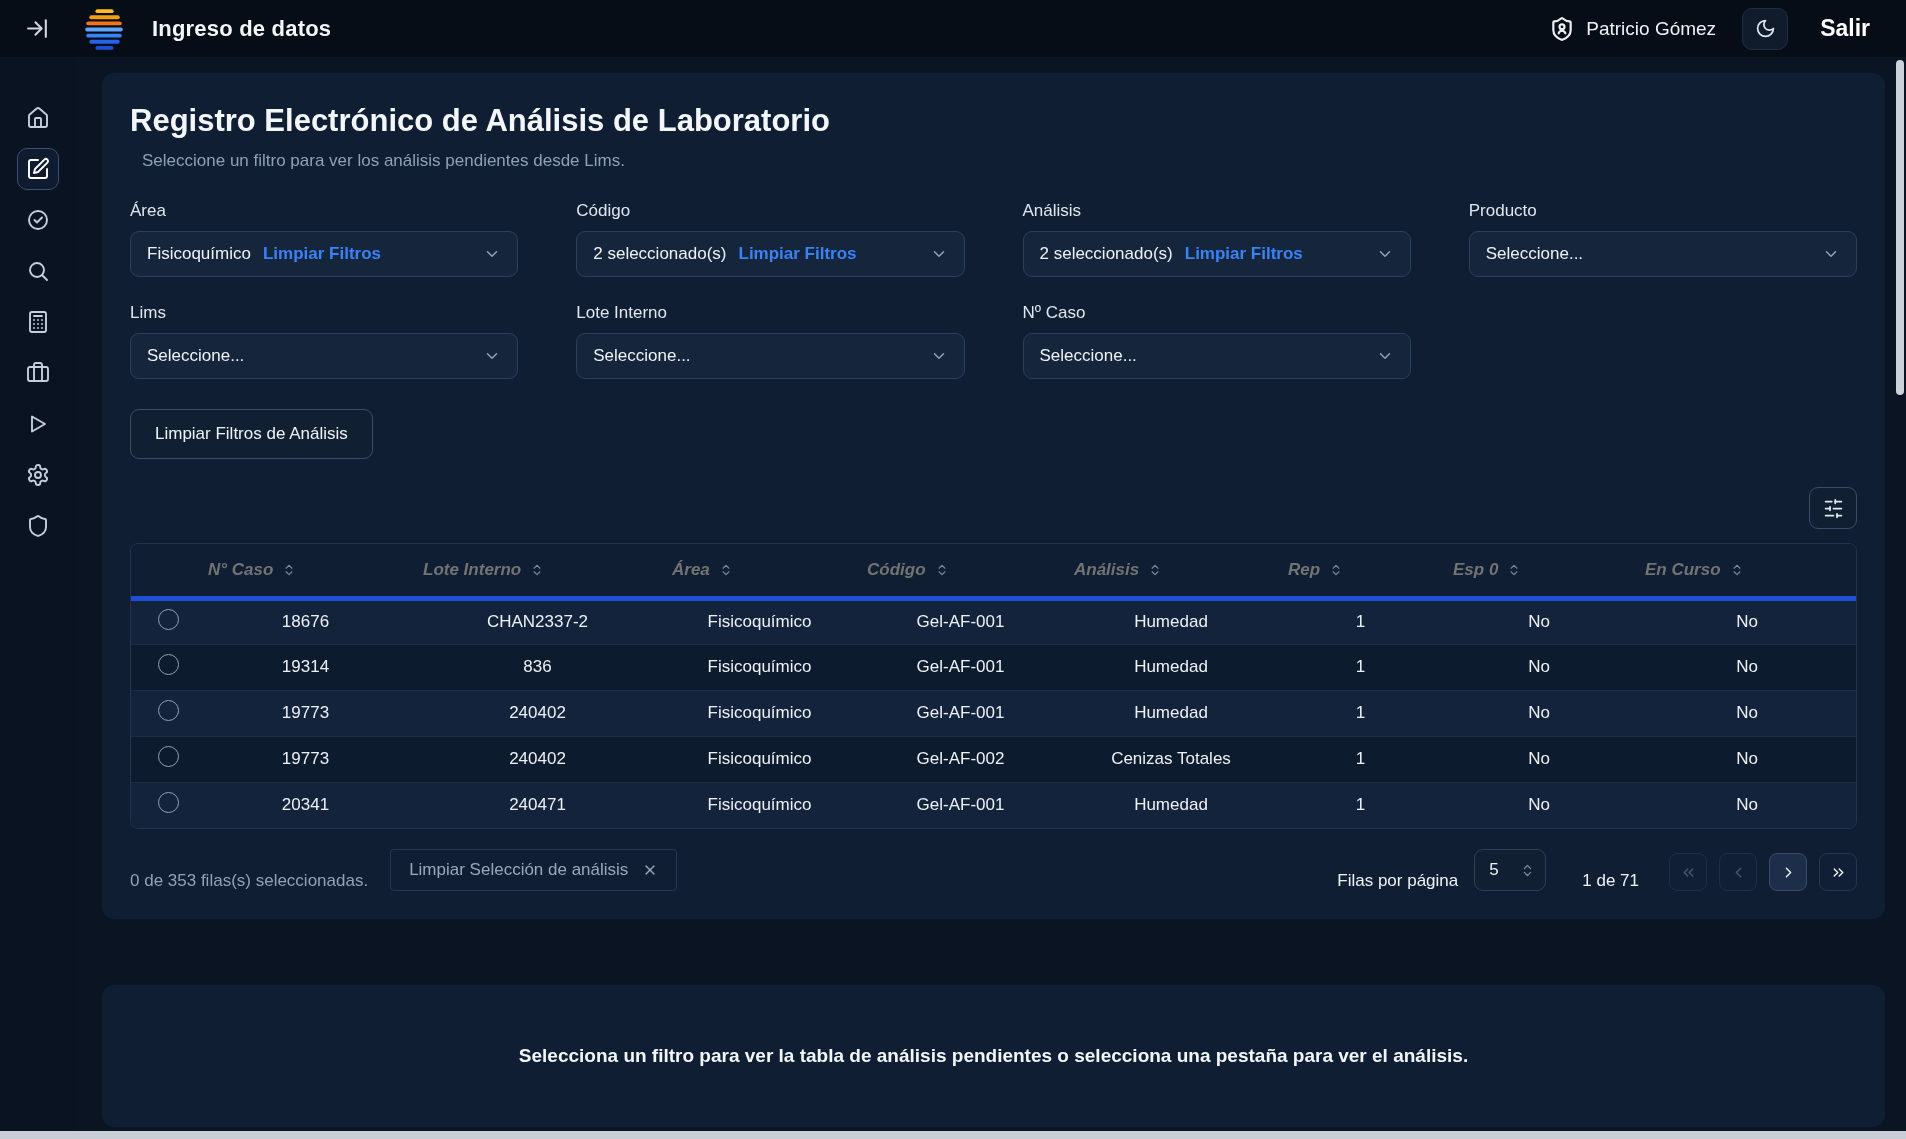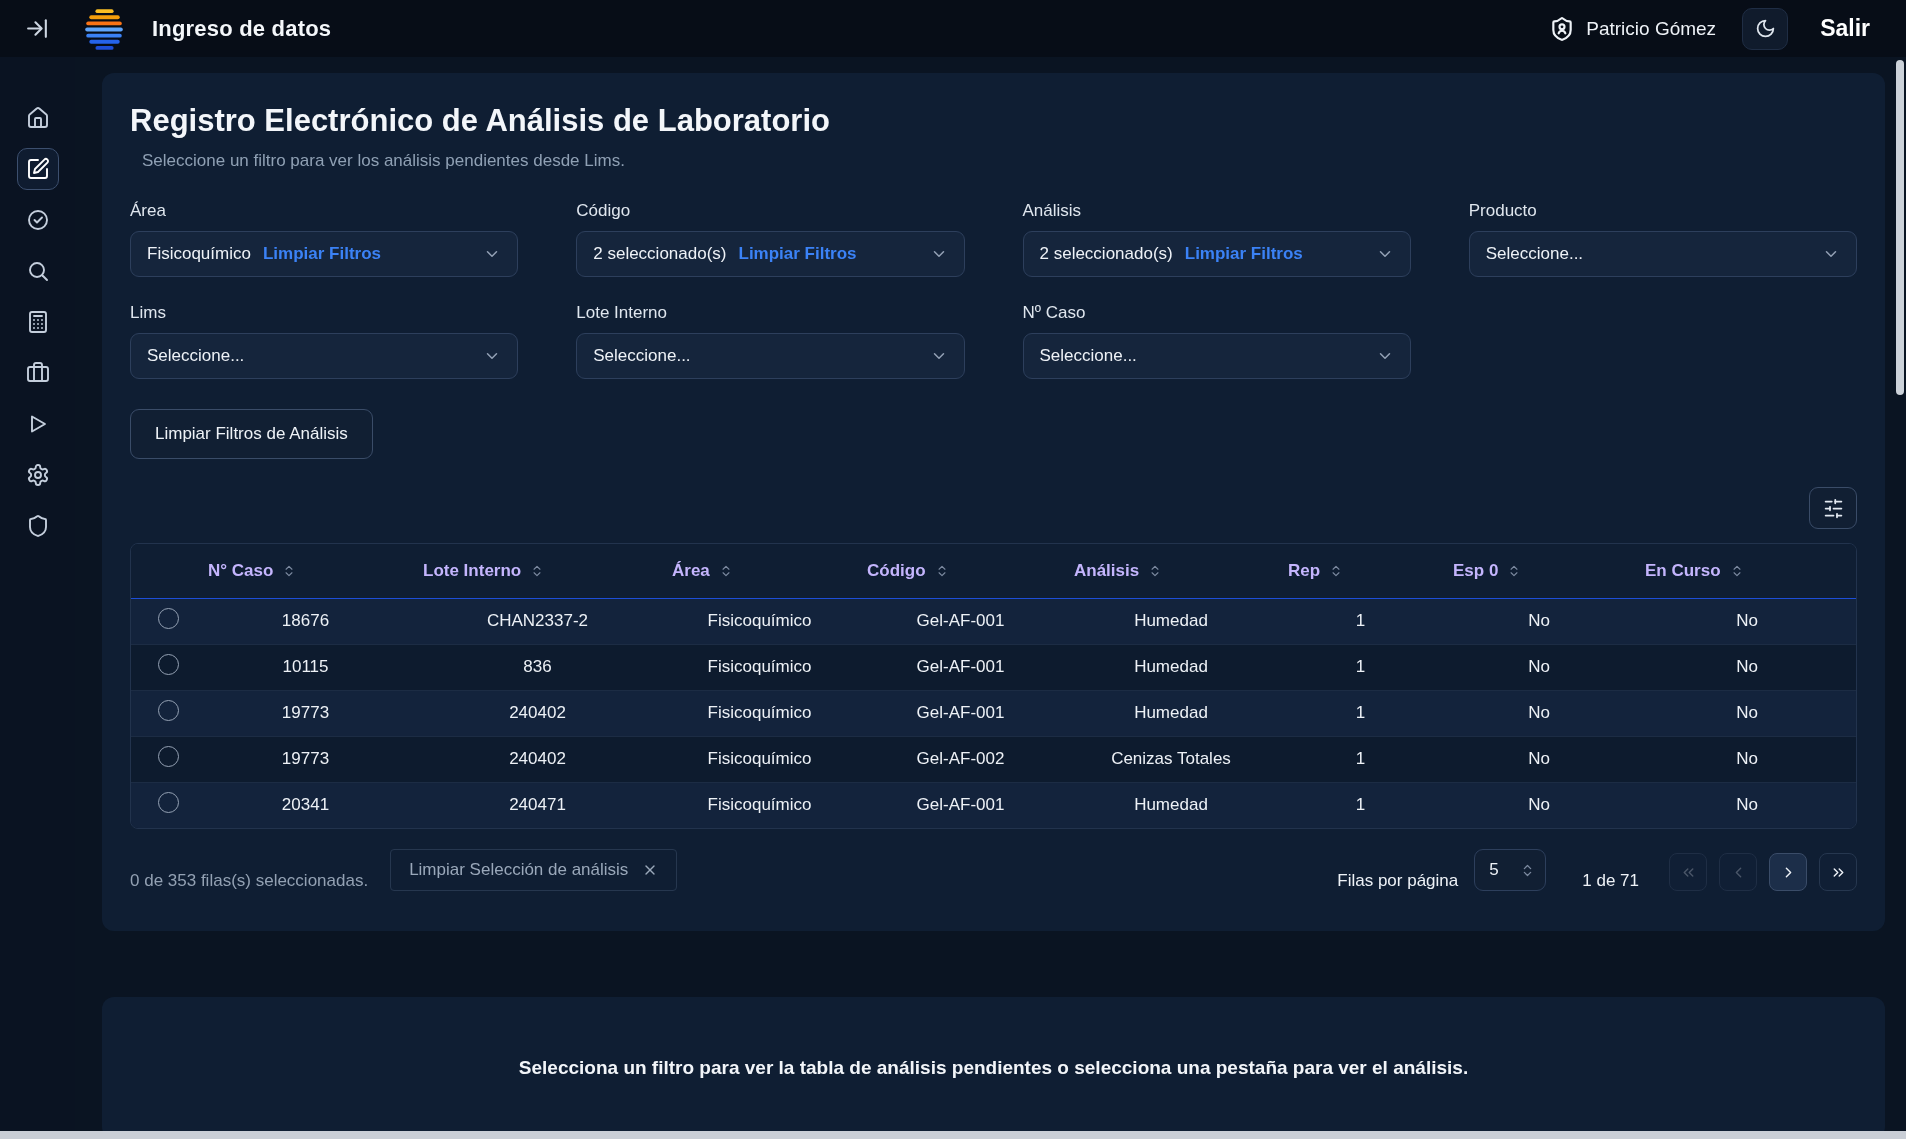--- a/index.html
+++ b/index.html
@@ -36,21 +36,21 @@
   }
   .side-btn {
     width:42px; height:42px; border-radius:10px; border:1px solid transparent; background:none;
     display:flex; align-items:center; justify-content:center; color:#c4cedc; cursor:pointer;
   }
   .side-btn.active { border-color:#3c4f6e; background:#0f1c30; color:#ffffff; }
   .content { flex:1; padding:16px 21px 0 27px; overflow:hidden; }
 
   
   .card { background:#0f1e33; border-radius:12px; }
-  .card.main { padding:30px 28px 40px; }
+  .card.main { padding:30px 28px 28px; }
   .page-title { font-size:31px; font-weight:700; color:#f3f6fa; margin:0 0 10px; }
   .page-subtitle { font-size:17px; color:#8fa0b4; margin:12px; }
 
   
   .filters-grid {
     margin-top:30px; display:grid; grid-template-columns:repeat(4,1fr);
     column-gap:58px; row-gap:26px;
   }
   .flabel { display:block; font-size:17px; font-weight:500; color:#dfe6ee; margin-bottom:10px; }
   .select {
@@ -69,22 +69,22 @@
 
   
   .toolbar { display:flex; justify-content:flex-end; margin-top:28px; }
   .btn-sliders {
     width:48px; height:42px; background:#111f33; border:1px solid #3a4c68; border-radius:9px;
     display:flex; align-items:center; justify-content:center; color:#e4eaf2; cursor:pointer;
   }
   .table-wrap { margin-top:14px; border:1px solid #22334d; border-radius:8px; overflow:hidden; }
   table { width:100%; border-collapse:collapse; font-size:17px; }
   thead th {
-    height:54px; text-align:left; color:#c4b5fd; font-weight:600; background:#0f1e33;
-    border-bottom:1px solid #1d4ed8; padding:0 10px 0 13px; cursor:pointer; white-space:nowrap;
+    height:54px; text-align:left; color:#737373; font-weight:600; background:#0f1e33;
+    border-bottom:5px solid #1d4ed8; padding:0 10px 0 13px; cursor:pointer; white-space:nowrap;font-style:italic;
   }
   thead th .th-inner { display:inline-flex; align-items:center; gap:9px; }
   .sort-ic { color:#7c8aa0; display:inline-flex; }
   tbody tr { height:46px; border-bottom:1px solid #1c2c44;text-align:center; }
   tbody tr:nth-child(odd) { background:#13233c; }
   tbody tr:nth-child(even) { background:#0d1b2e; }
   tbody tr:last-child { border-bottom:none; }
   td { padding:0 10px 0 16px; color:#edf1f6; font-weight:500; white-space:nowrap; }
   .td-check, .th-check { width:64px; padding-left:20px; }
   .checkbox {
@@ -460,21 +460,21 @@
                 <td><span>CHAN2337-2</span></td>
                 <td><span>Fisicoquímico</span></td>
                 <td><span>Gel-AF-001</span></td>
                 <td><span>Humedad</span></td>
                 <td><span>1</span></td>
                 <td><span>No</span></td>
                 <td><span>No</span></td>
               </tr>
               <tr>
                 <td class="td-check"><span class="checkbox"></span></td>
-                <td><span>10115</span></td>
+                <td><span>19314</span></td>
                 <td><span>836</span></td>
                 <td><span>Fisicoquímico</span></td>
                 <td><span>Gel-AF-001</span></td>
                 <td><span>Humedad</span></td>
                 <td><span>1</span></td>
                 <td><span>No</span></td>
                 <td><span>No</span></td>
               </tr>
               <tr>
                 <td class="td-check"><span class="checkbox"></span></td>

